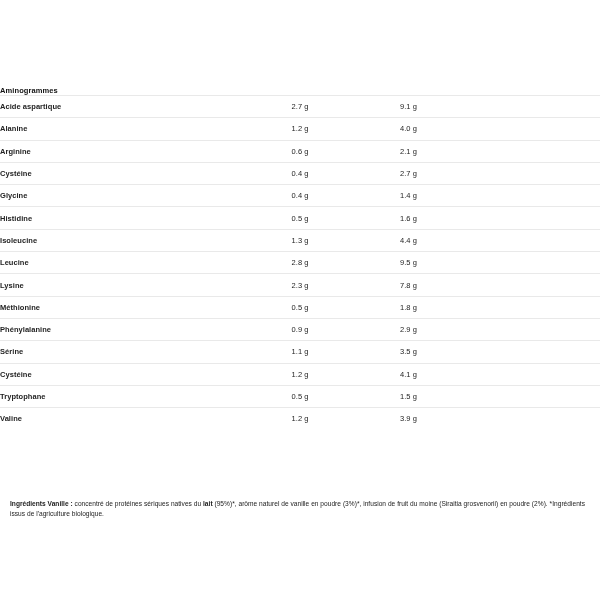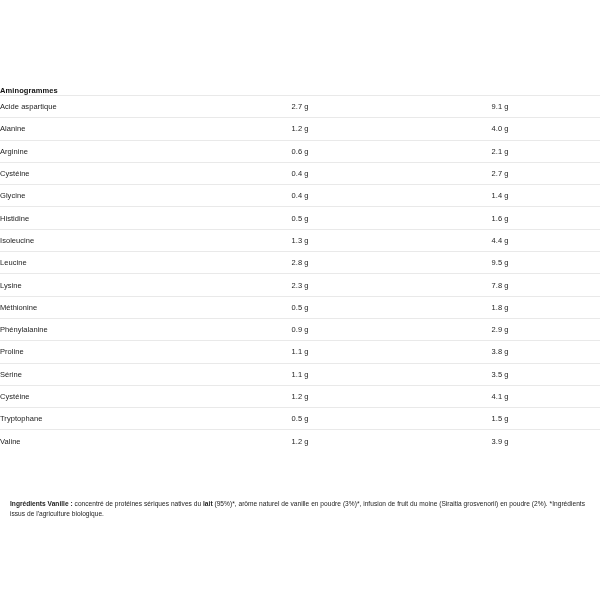--- a/index.html
+++ b/index.html
@@ -50,28 +50,29 @@
     height: 21.3px;
     font-size: 7.5px;
     color: #232323;
     vertical-align: middle;
     letter-spacing: 0.05px;
   }
   td.c-name {
     width: 300px;
     text-align: left;
     padding-left: 10px;
+    font-weight: bold;
   }
   td.c-v1 {
     width: 150px;
     text-align: center;
   }
   td.c-v2 {
     width: 150px;
-    text-align: center;
+    text-align: left;
     padding-right: 10px;
   }
   .ingredients {
     position: absolute;
     left: 10px;
     top: 492px;
     width: 578px;
     font-size: 6.6px;
     line-height: 1.55;
     color: #1c1c1c;
@@ -146,25 +147,20 @@
           <td class="c-name">Méthionine</td>
           <td class="c-v1">0.5 g</td>
           <td class="c-v2">1.8 g</td>
         </tr>
         <tr class="data-row">
           <td class="c-name">Phénylalanine</td>
           <td class="c-v1">0.9 g</td>
           <td class="c-v2">2.9 g</td>
         </tr>
         <tr class="data-row">
-          <td class="c-name">Proline</td>
-          <td class="c-v1">1.1 g</td>
-          <td class="c-v2">3.8 g</td>
-        </tr>
-        <tr class="data-row">
           <td class="c-name">Sérine</td>
           <td class="c-v1">1.1 g</td>
           <td class="c-v2">3.5 g</td>
         </tr>
         <tr class="data-row">
           <td class="c-name">Cystéine</td>
           <td class="c-v1">1.2 g</td>
           <td class="c-v2">4.1 g</td>
         </tr>
         <tr class="data-row">

